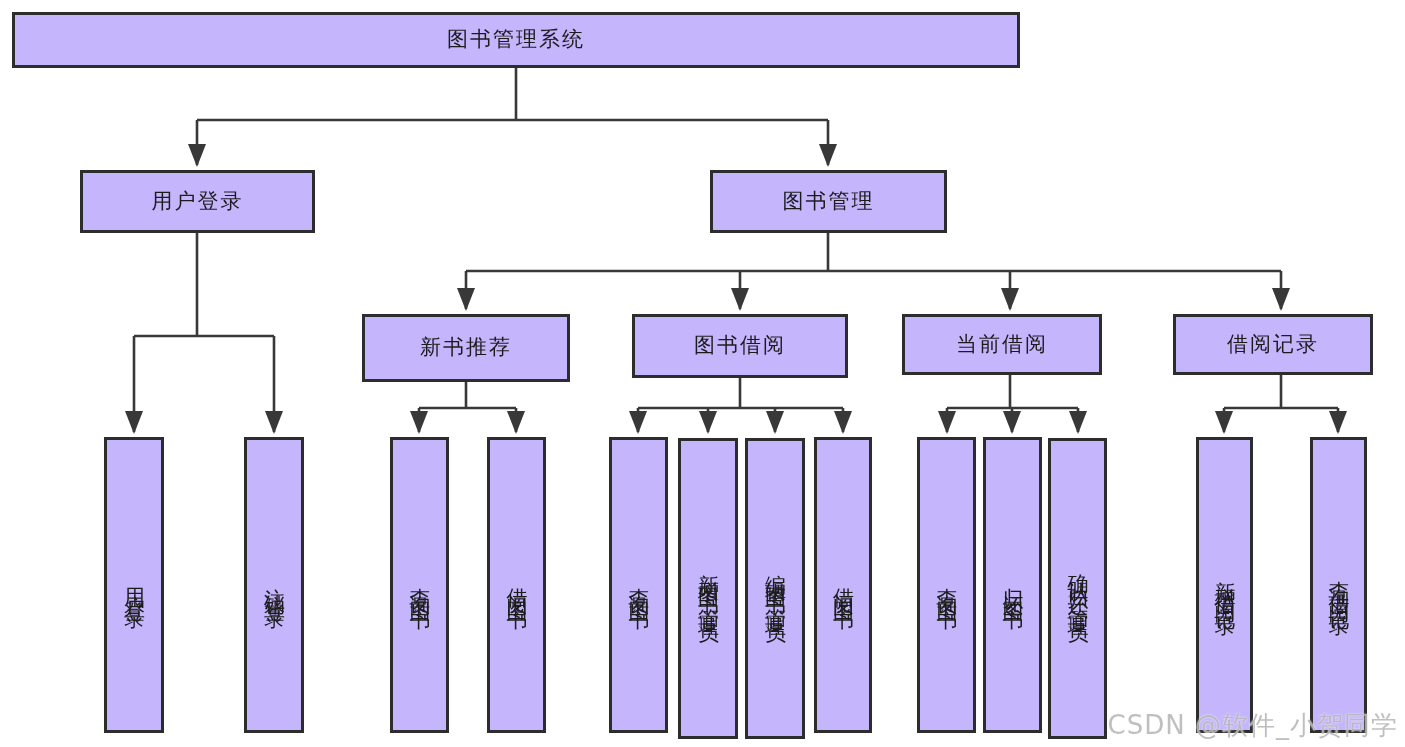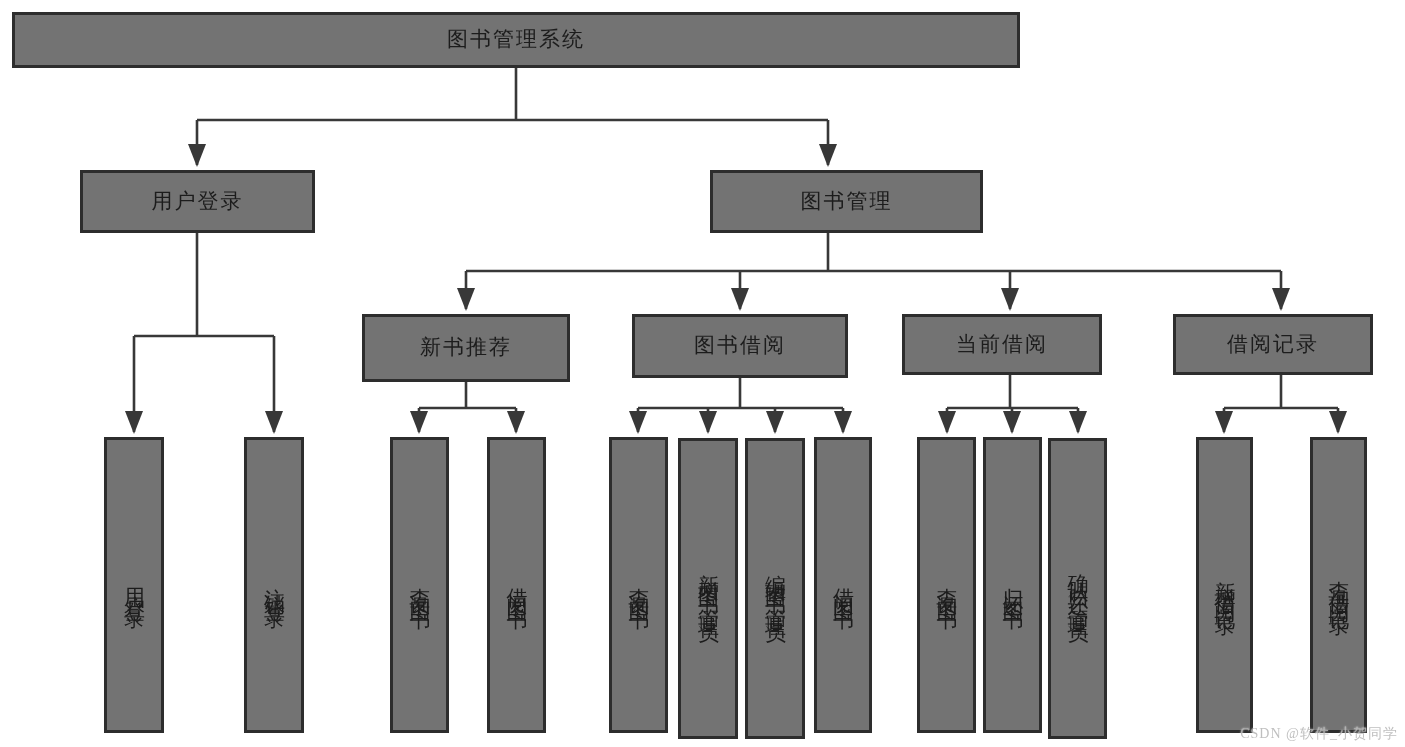--- a/index.html
+++ b/index.html
@@ -10,33 +10,33 @@
   .canvas{
     position:relative; width:1405px; height:747px; background:var(--background);
     font-family:"DejaVu Sans","Liberation Sans",sans-serif; color:var(--text);
     overflow:hidden;
   }
   svg.connectors{position:absolute; left:0; top:0; width:1405px; height:747px;}
   svg.connectors .ln{stroke:var(--line); stroke-width:2.6; fill:none;}
   svg.connectors marker path{fill:var(--line);}
   .node{
     position:absolute; box-sizing:border-box;
-    border:3px solid var(--box-border); background:#737373;
+    border:3px solid var(--box-border); background:#c4b5fd;
     display:flex; align-items:center; justify-content:center;
     font-size:21px; letter-spacing:2px; color:var(--text);
     line-height:1.2; text-align:center; z-index:2;
   }
   .vnode{
     writing-mode:vertical-rl; text-orientation:mixed;
     letter-spacing:7px; font-size:21px; padding:6px 0;
   }
   .watermark{
     position:absolute; right:7px; bottom:4px; z-index:3;
-    font-size:14px; color:var(--watermark); letter-spacing:1px;
-    opacity:.9; text-shadow:0 0 2px #ffffff;font-family:Liberation Serif, serif;
+    font-size:26px; color:var(--watermark); letter-spacing:1px;
+    opacity:.9; text-shadow:0 0 2px #ffffff;
   }
 </style>
 </head>
 <body>
 
 <div class="canvas">
 
   <svg class="connectors" viewBox="0 0 1405 747" aria-hidden="true">
     <defs>
       <marker id="arrow" markerUnits="userSpaceOnUse" markerWidth="24" markerHeight="18" viewBox="0 0 24 18" refX="21" refY="9" orient="auto">
@@ -88,21 +88,21 @@
     <g>
       <path class="ln" d="M1281,375 V408 M1224,408 H1338"></path>
       <line class="ln" x1="1224" y1="408" x2="1224" y2="432" marker-end="url(#arrow)"></line>
       <line class="ln" x1="1338" y1="408" x2="1338" y2="432" marker-end="url(#arrow)"></line>
     </g>
   </svg>
 
   <div class="node" style="left:12px; top:12px; width:1008px; height:56px;">图书管理系统</div>
 
   <div class="node" style="left:80px; top:170px; width:235px; height:63px;">用户登录</div>
-  <div class="node" style="left:710px; top:170px; width:273px; height:63px;">图书管理</div>
+  <div class="node" style="left:710px; top:170px; width:237px; height:63px;">图书管理</div>
 
   <div class="node" style="left:362px; top:314px; width:208px; height:68px;">新书推荐</div>
   <div class="node" style="left:632px; top:314px; width:216px; height:64px;">图书借阅</div>
   <div class="node" style="left:902px; top:314px; width:200px; height:61px;font-family:Liberation Serif, serif;">当前借阅</div>
   <div class="node" style="left:1173px; top:314px; width:200px; height:61px;">借阅记录</div>
 
   <div class="node vnode" style="left:104px; top:437px; width:60px; height:296px;">用户登录</div>
   <div class="node vnode" style="left:244px; top:437px; width:60px; height:296px;">注销登录</div>
 
   <div class="node vnode" style="left:390px; top:437px; width:59px; height:296px;">查询图书</div>

